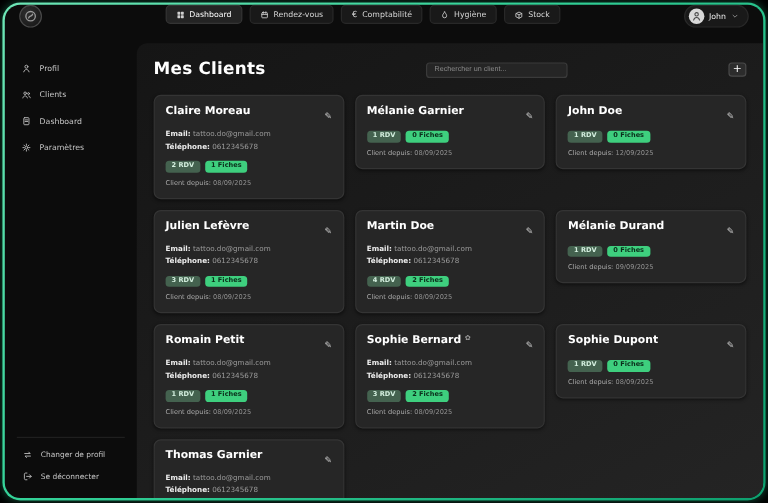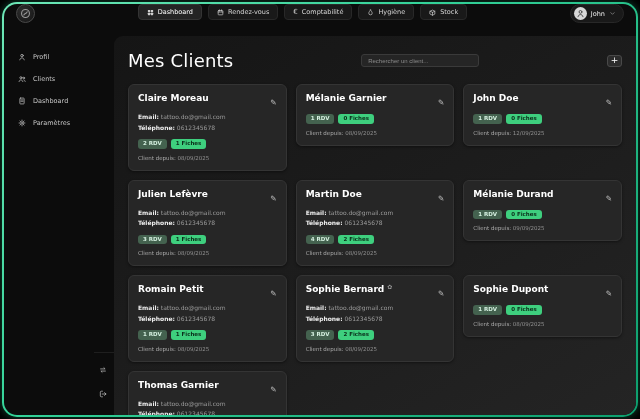--- a/index.html
+++ b/index.html
@@ -62,21 +62,21 @@
     background: #d8d8d8; color: #444;
     display: flex; align-items: center; justify-content: center; overflow: hidden;
   }
   .avatar .ic { width: 9px; height: 9px; }
   .chev { display: flex; color: #9a9a9a; }
   .chev .ic { width: 7px; height: 7px; }
 
   
   .body-row { flex: 1; display: flex; min-height: 0; }
 
-  .sidebar { width: 110px; flex: 0 0 110px; display: flex; flex-direction: row; padding: 12px 0 10px; }
+  .sidebar { width: 110px; flex: 0 0 110px; display: flex; flex-direction: column; padding: 12px 0 10px; }
   .sidebar-nav { display: flex; flex-direction: column; }
   .side-item {
     display: flex; align-items: center; gap: 7px;
     color: #c6c6c6; font-size: 6.5px;
     padding: 5px 14px; margin-bottom: 4px;
     background: none; border: none; cursor: pointer;
     text-align: left; width: 100%;
   }
   .side-item .icon { display: flex; color: #b4b4b4; }
   .side-item .ic { width: 8px; height: 8px; }
@@ -88,21 +88,21 @@
   }
   .side-footer .side-item { padding: 4px 5px; margin-bottom: 0; font-size: 6.2px; }
 
   .main {
     flex: 1; min-width: 0; position: relative; overflow: hidden;
     background: linear-gradient(150deg, #151515 0%, #1d1d1d 55%, #242424 100%);
     border-top-left-radius: 9px;
     padding: 14px 14px 0;
   }
   .main-head { display: flex; align-items: center; }
-  .page-title { margin: 0; font-size: 18px; font-weight: normal; color: #fff; letter-spacing: .2px; }
+  .page-title { margin: 0; font-size: 14px; font-weight: bold; color: #fff; letter-spacing: .2px; }
   .search-input {
     width: 118px; height: 13px; margin: 0 auto;
     background: #252525; border: 1px solid #3a3a3a; border-radius: 3px;
     color: #ddd; font-size: 6px; padding: 0 6px; outline: none;
   }
   .search-input::placeholder { color: #8b8b8b; }
   .add-btn {
     width: 15px; height: 12px; padding: 0;
     background: #2c2c2c; border: 1px solid #494949; border-radius: 3px;
     color: #fff; font-size: 9px; line-height: 1;

